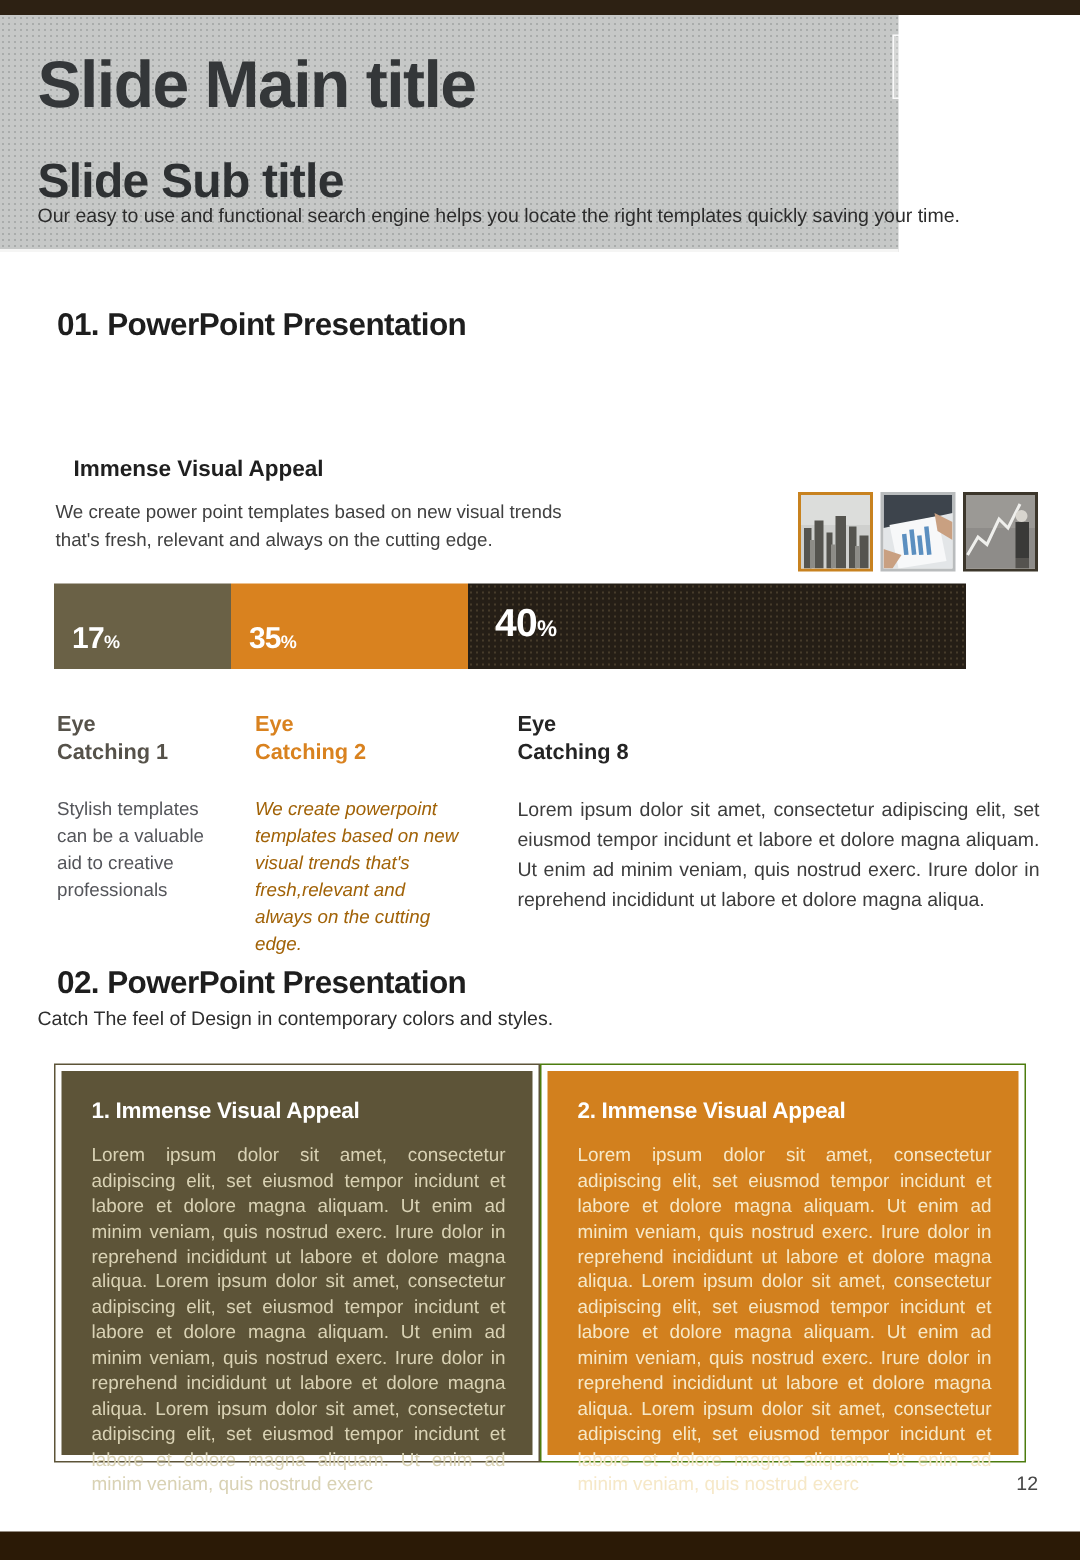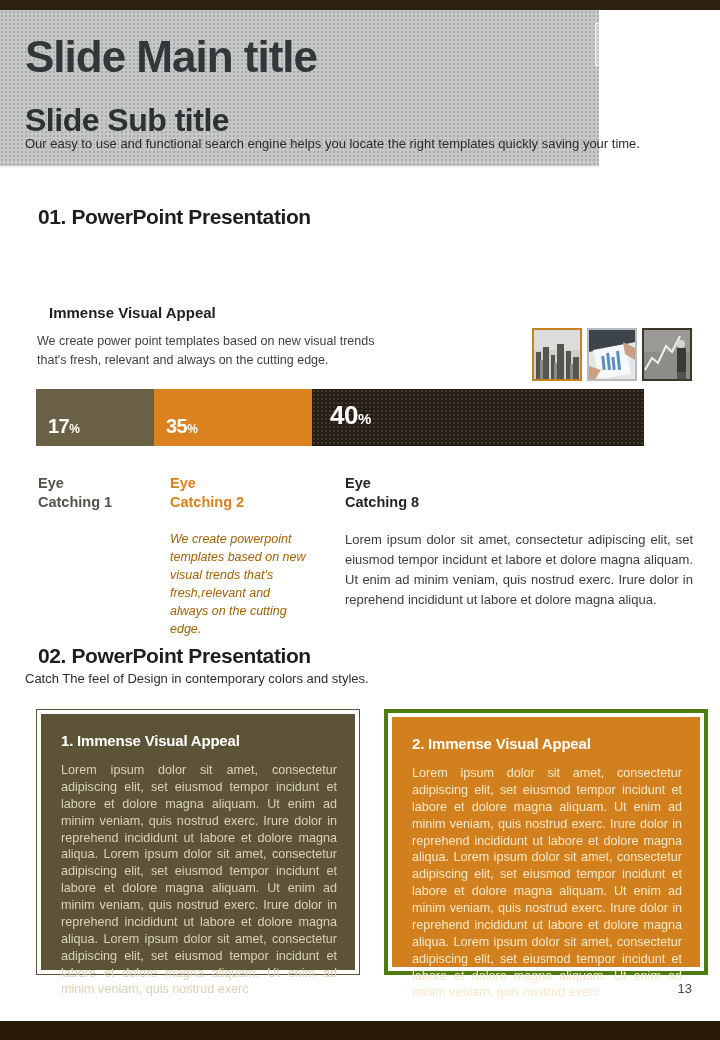--- a/index.html
+++ b/index.html
@@ -91,24 +91,24 @@
   
   .col { position:absolute; top:474px; }
   .col-1 { left:38px;  width:118px; }
   .col-2 { left:170px; width:136px; }
   .col-3 { left:345px; width:348px; }
   .col-title { font-size:14.5px; font-weight:bold; line-height:1.3; }
   .col-body  { margin-top:18px; font-size:12.5px; line-height:1.45; }
   .col-3 .col-body { font-size:13px; line-height:1.55; text-align:justify; }
 
   
-  .boxes { position:absolute; left:36px; top:709px; display:flex; gap:24px; }
+  .boxes { position:absolute; left:36px; top:709px; display:flex; gap:0; }
   .vbox { width:324px; height:266px; background:#ffffff; padding:4px; }
   .vbox-1 { border:1px solid #5d5438; }
-  .vbox-2 { border:4px solid #4d7c0f; }
+  .vbox-2 { border:1px solid #4d7c0f; }
   .vbox-inner { width:100%; height:100%; padding:18px 18px 0 20px; }
   .vbox-1 .vbox-inner { background:#5d5438; }
   .vbox-2 .vbox-inner { background:#d2801e; }
   .vbox-title { font-size:15px; font-weight:bold; color:#ffffff; margin-bottom:13px; letter-spacing:-0.2px; }
   .vbox-body  { font-size:12.6px; line-height:1.34; text-align:justify; }
   .vbox-1 .vbox-body { color:#d9d2b4; }
   .vbox-2 .vbox-body { color:#f6e8c8; }
 
   
   .page-num { position:absolute; right:28px; top:981px; font-size:13px; color:#474747; }
@@ -192,20 +192,21 @@
     <div class="seg seg-dark" style="background-color: rgb(37, 30, 22); width: 54.6%;">
       <span class="pct"><span>40</span><span class="sym">%</span></span>
     </div>
   </div>
 
   <div class="col col-1">
     <div class="col-title" style="color: rgb(86, 82, 74);">
       <div>Eye</div>
         <div>Catching 1</div>
     </div>
+    <div class="col-body" style="color: rgb(84, 85, 90);">Stylish templates can be a valuable aid to creative professionals</div>
   </div>
   <div class="col col-2">
     <div class="col-title" style="color: rgb(217, 130, 31);">
       <div>Eye</div>
         <div>Catching 2</div>
     </div>
     <div class="col-body" style="color: #a16207; font-style: italic;">We create powerpoint templates based on new visual trends that's fresh,relevant and always on the cutting edge.</div>
   </div>
   <div class="col col-3">
     <div class="col-title" style="color: rgb(36, 36, 36);">
@@ -226,16 +227,16 @@
       </div>
     </div>
     <div class="vbox vbox-2">
       <div class="vbox-inner">
         <div class="vbox-title">2. Immense Visual Appeal</div>
         <div class="vbox-body">Lorem ipsum dolor sit amet, consectetur adipiscing elit, set eiusmod tempor incidunt et labore et dolore magna aliquam. Ut enim ad minim veniam, quis nostrud exerc. Irure dolor in reprehend incididunt ut labore et dolore magna aliqua. Lorem ipsum dolor sit amet, consectetur adipiscing elit, set eiusmod tempor incidunt et labore et dolore magna aliquam. Ut enim ad minim veniam, quis nostrud exerc. Irure dolor in reprehend incididunt ut labore et dolore magna aliqua. Lorem ipsum dolor sit amet, consectetur adipiscing elit, set eiusmod tempor incidunt et labore et dolore magna aliquam. Ut enim ad minim veniam, quis nostrud exerc</div>
       </div>
     </div>
   </div>
 
-  <div class="page-num">13</div>
+  <div class="page-num">12</div>
 
   <div class="bottom-bar"></div>
 </div>
 
 </body></html>

